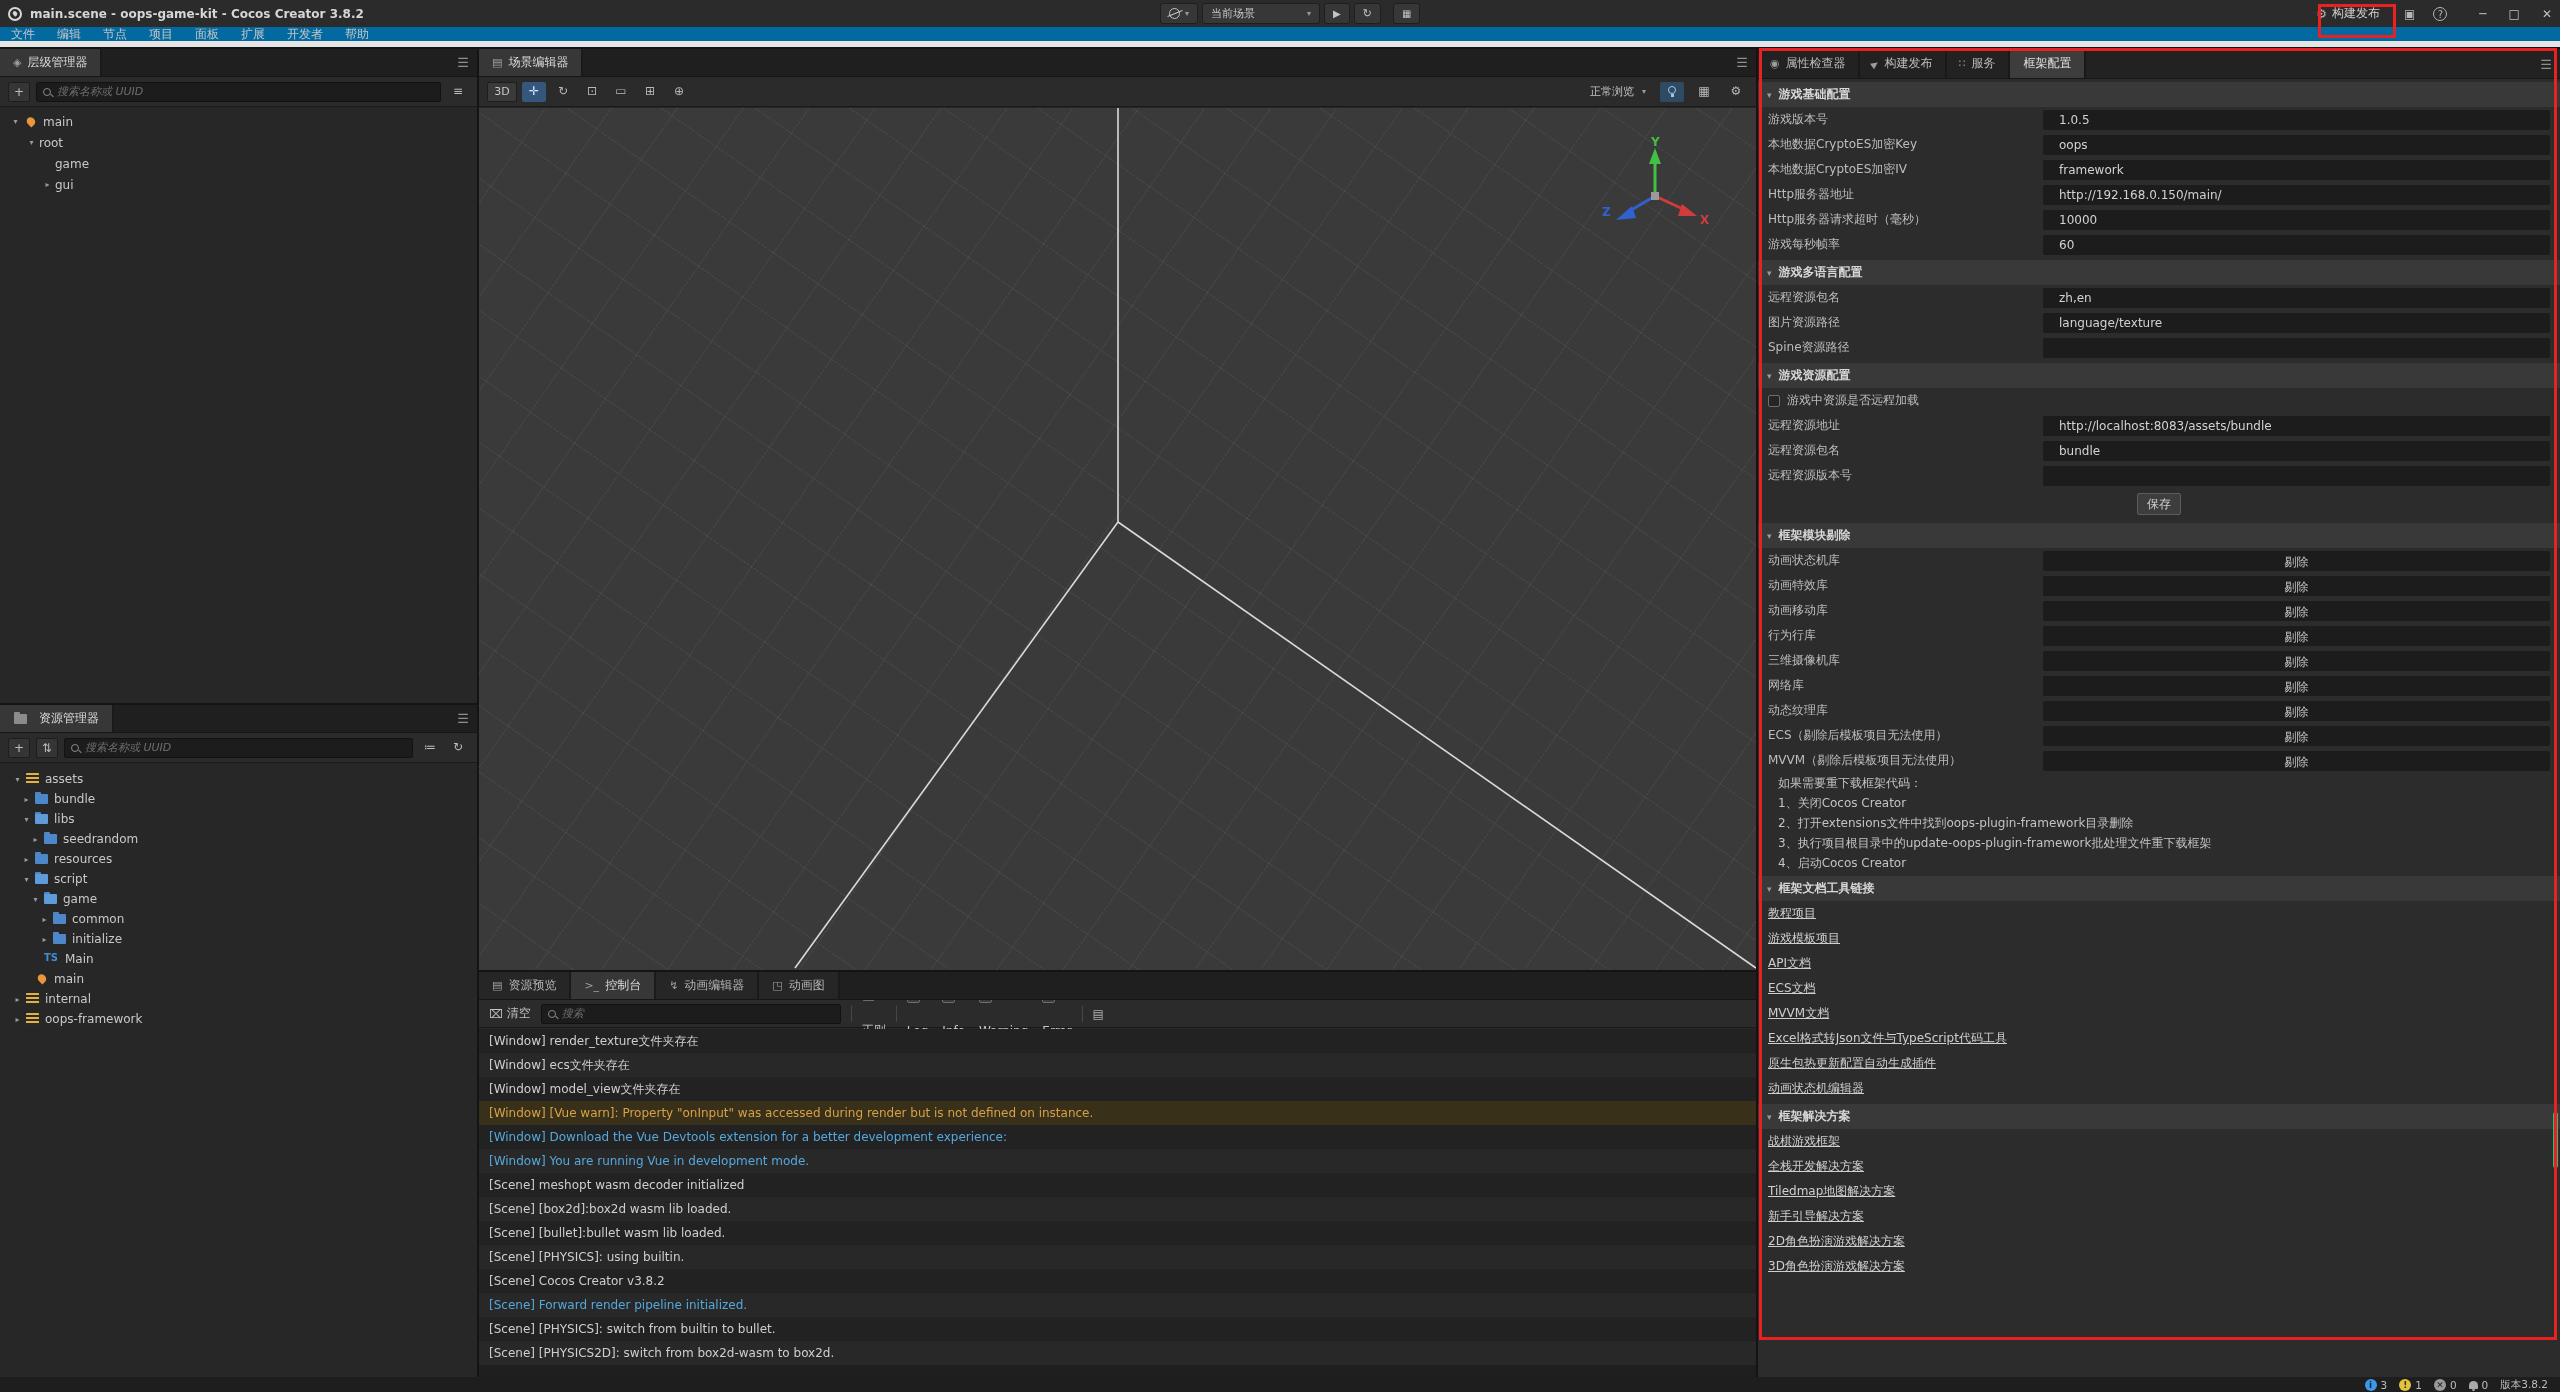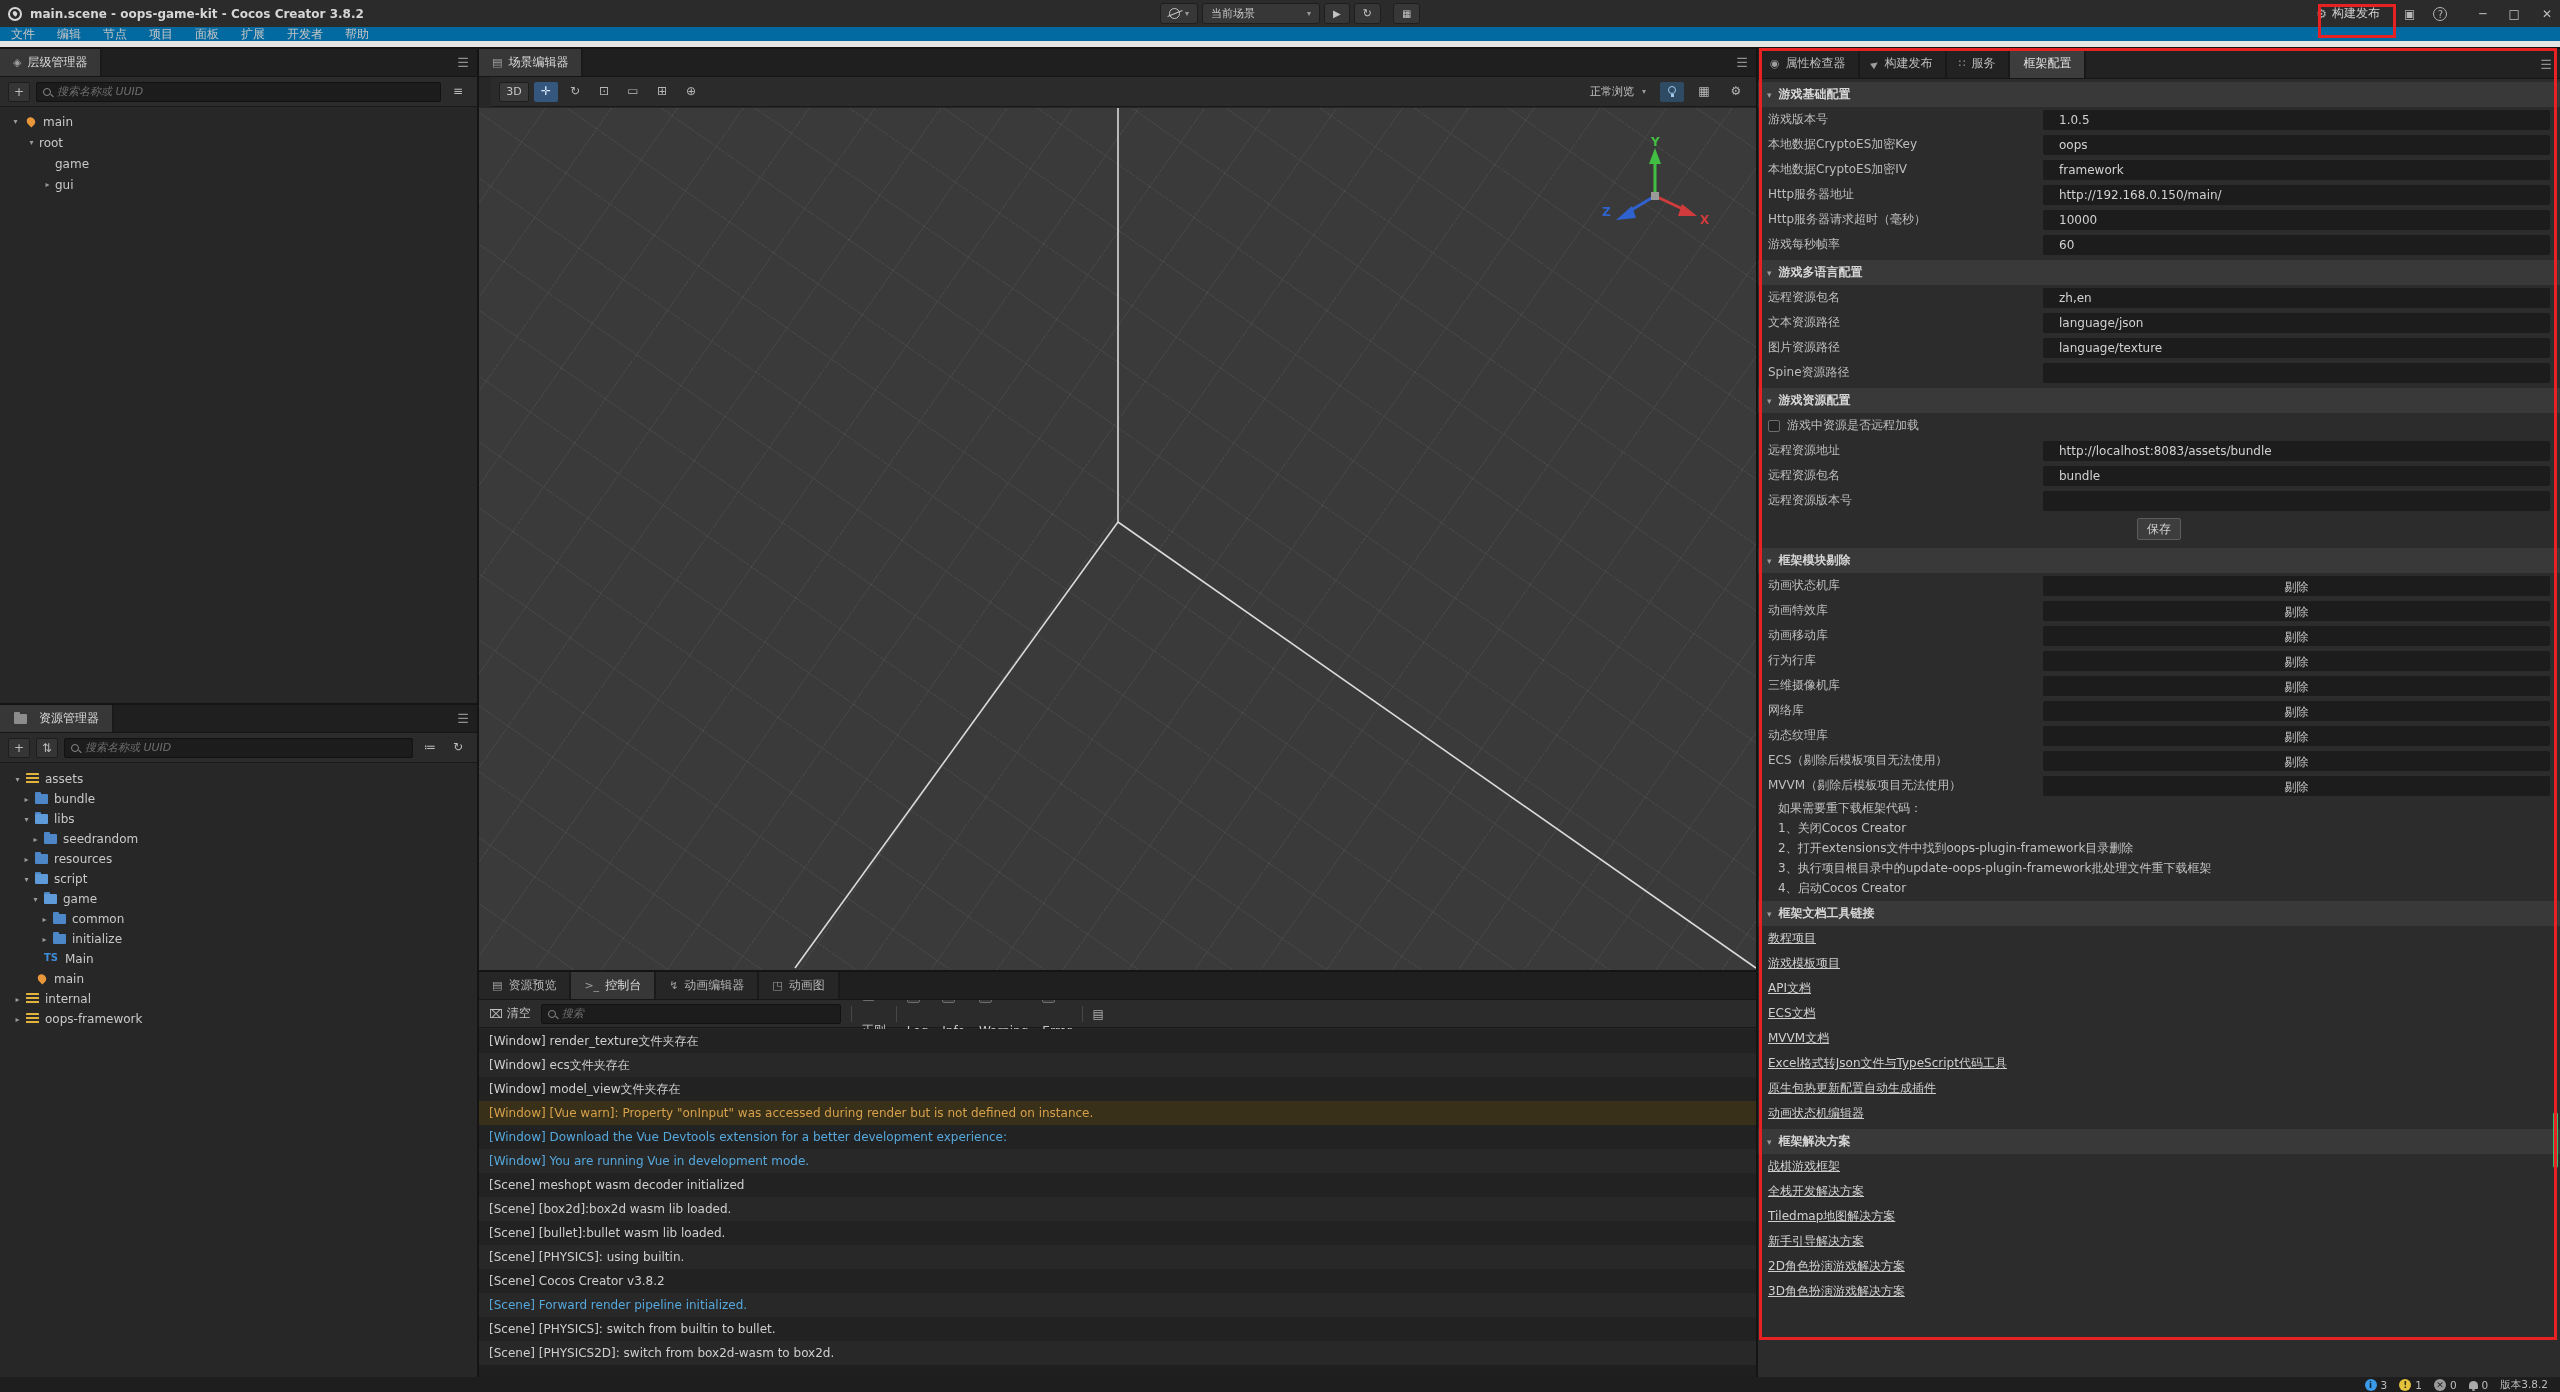--- a/index.html
+++ b/index.html
@@ -319,21 +319,21 @@
   </div>
 
   <div class="panel" style="left:479px; top:49px; width:1277px; height:921px;">
     <div class="tabstrip">
       <div class="tab active">
         <span class="ticon">▤</span>
         <span>场景编辑器</span>
       </div>
       <span class="strip-menu">☰</span>
     </div>
-    <div class="toolbar" style="height:30px;margin-left:12px;">
+    <div class="toolbar" style="height:30px;">
       <div class="scene-tools-left">
         <div class="mode3d">3D</div>
         <div class="tool-ico active">✛</div>
         <div class="tool-ico">↻</div>
         <div class="tool-ico">⊡</div>
         <div class="tool-ico">▭</div>
         <div class="tool-ico">⊞</div>
         <div class="tool-ico">⊕</div>
       </div>
       <div class="scene-tools-right">
@@ -539,24 +539,20 @@
     <div class="sec-header">
       <span class="chev">▾</span>
       <span>游戏多语言配置</span>
     </div>
     <div>
         <div class="form-row">
         <span class="form-label">远程资源包名</span>
         <span class="form-value">zh,en</span>
       </div>
         <div class="form-row">
-        <span class="form-label">文本资源路径</span>
-        <span class="form-value">language/json</span>
-      </div>
-        <div class="form-row">
         <span class="form-label">图片资源路径</span>
         <span class="form-value">language/texture</span>
       </div>
         <div class="form-row">
         <span class="form-label">Spine资源路径</span>
         <span class="form-value"></span>
       </div>
       </div>
 
     <div class="sec-header">

